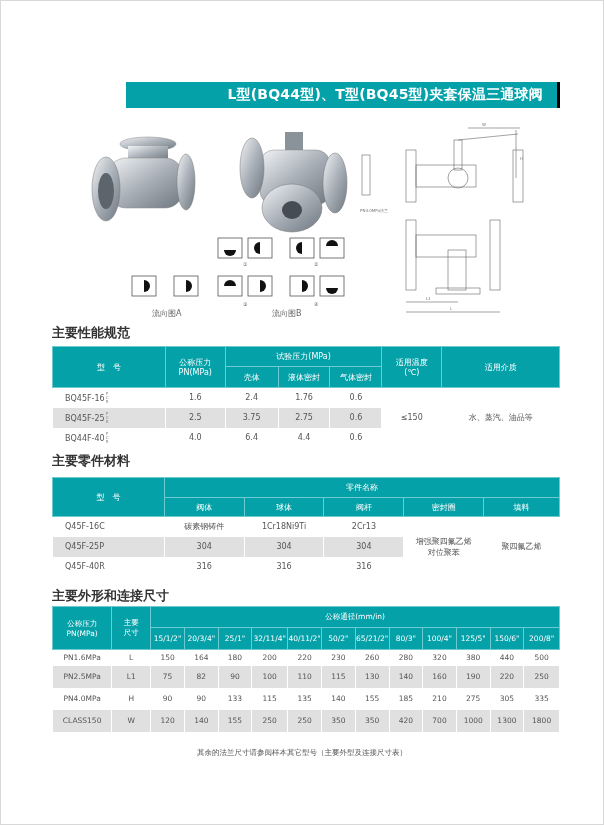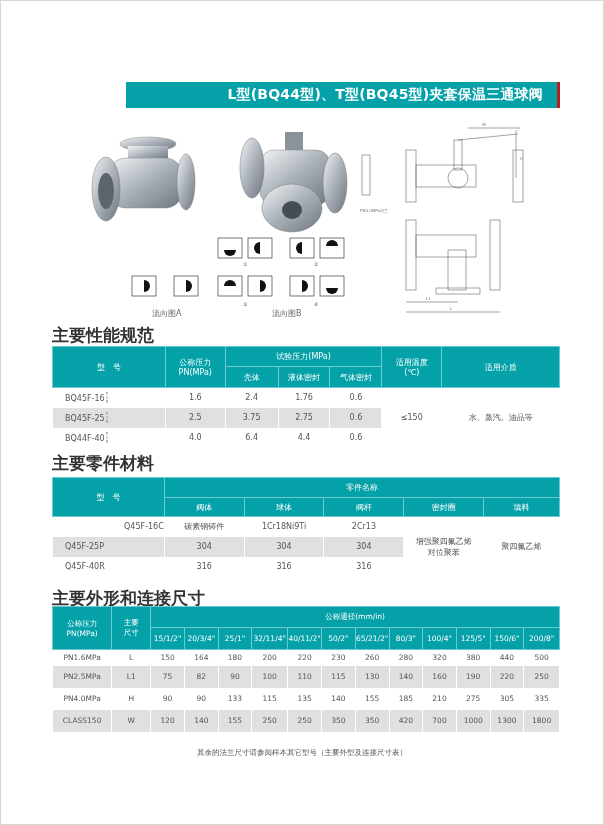--- a/index.html
+++ b/index.html
@@ -1,26 +1,26 @@
 <!DOCTYPE html>
 <html><head>
 <meta charset="utf-8">
 <style>
   * { box-sizing: border-box; margin: 0; padding: 0; }
   html, body { width: 604px; height: 825px; background: #ffffff; overflow: hidden; }
   body { font-family: "DejaVu Sans", "Liberation Sans", sans-serif; color: #555; position: relative; }
   .frame { position: absolute; left: 0; top: 0; width: 604px; height: 825px; border: 1px solid #d8d8d8; }
 
-  .title-bar { position: absolute; left: 126px; top: 82px; width: 434px; height: 26px; background: #05a1a9; border-right: 3px solid #b91c1c; }
+  .title-bar { position: absolute; left: 126px; top: 82px; width: 434px; height: 26px; background: #05a1a9; border-right: 3px solid #000000; }
   .title-bar span { position: absolute; right: 14px; top: 4px; color: #fff; font-size: 14px; font-weight: bold; letter-spacing: 0.2px; }
 
   .figures { position: absolute; left: 40px; top: 120px; width: 520px; height: 210px; }
   .caption { position: absolute; font-size: 8px; color: #666; }
 
-  .section-title { position: absolute; left: 52px; font-size: 17px; color: #333; font-weight: bold; }
+  .section-title { position: absolute; left: 52px; font-size: 13px; color: #333; font-weight: bold; }
 
   table { position: absolute; border-collapse: collapse; font-size: 8px; color: #555; }
   th { background: #05a1a9; color: #fff; font-weight: normal; text-align: center; border: 1px solid #6ccbd0; }
   td { text-align: center; border-left: 1px solid #fff; border-right: 1px solid #fff; }
   tr.shade td.sh { background: #e0e0e0; }
   .sub { display: inline-block; vertical-align: middle; font-size: 4px; line-height: 4px; text-align: center; margin-left: 1px; color:#888; }
 
   .footnote { position: absolute; left: 0; width: 604px; top: 748px; text-align: center; font-size: 7.5px; color: #555; }
 </style>
 </head>
@@ -187,21 +187,21 @@
     <th colspan="5">零件名称</th>
   </tr>
   <tr style="height:19px">
     <th>阀体</th>
     <th>球体</th>
     <th>阀杆</th>
     <th>密封圈</th>
     <th>填料</th>
   </tr>
   <tr style="height:20px">
-    <td style="text-align:right;padding-left:12px">Q45F-16C</td>
+    <td style="text-align:left;padding-left:12px">Q45F-16C</td>
     <td>碳素钢铸件</td>
         <td>1Cr18Ni9Ti</td>
         <td>2Cr13</td>
     <td rowspan="3"><span>增强聚四氟乙烯</span><br><span>对位聚苯</span></td>
     <td rowspan="3">聚四氟乙烯</td>
   </tr>
   <tr class="shade" style="height:20px">
     <td class="sh" style="text-align:left;padding-left:12px">Q45F-25P</td>
     <td class="sh">304</td>
         <td class="sh">304</td>

